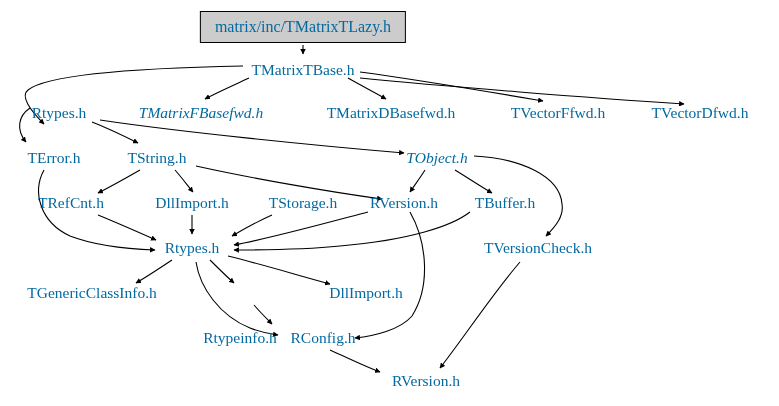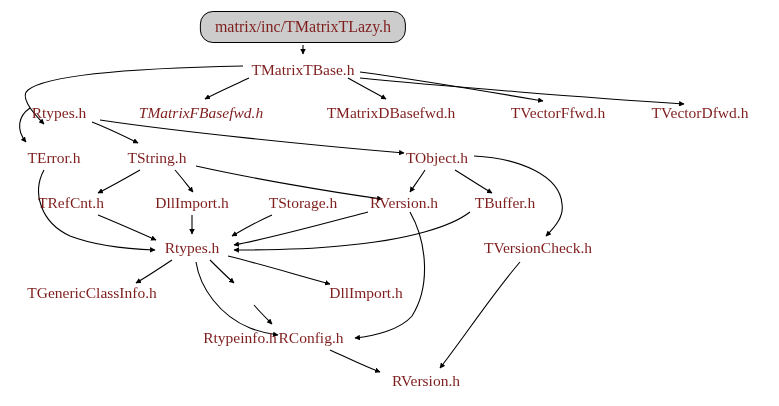--- a/index.html
+++ b/index.html
@@ -21,23 +21,22 @@
     top: 0;
     width: 779px;
     height: 406px;
   }
   .node {
     position: absolute;
     transform: translate(-50%, -50%);
     white-space: nowrap;
     font-size: 15.5px;
     line-height: 1;
-    color: #7f1d1d;
+    color: #0369a1;
     text-align: left;
-    border-radius: 13px;
   }
   .node.root {
     background: #cccccc;
     border: 1px solid #000000;
     padding: 7px 14px;
     font-size: 16px;
   }
   .node.plain {
     padding: 2px 3px;
   }
@@ -89,28 +88,28 @@
   <div id="node-layer">
       <div class="node root" style="left: 303px; top: 27px; background: rgb(204, 204, 204);">matrix/inc/TMatrixTLazy.h</div>
       <div class="node plain" style="left: 303px; top: 70px;">TMatrixTBase.h</div>
       <div class="node plain" style="left: 59px; top: 113px;">Rtypes.h</div>
       <div class="node plain" style="left: 201px; top: 113px; font-style: italic;">TMatrixFBasefwd.h</div>
       <div class="node plain" style="left: 391px; top: 113px;">TMatrixDBasefwd.h</div>
       <div class="node plain" style="left: 558px; top: 113px;">TVectorFfwd.h</div>
       <div class="node plain" style="left: 700px; top: 113px;">TVectorDfwd.h</div>
       <div class="node plain" style="left: 54px; top: 158px;">TError.h</div>
       <div class="node plain" style="left: 157px; top: 158px;">TString.h</div>
-      <div class="node plain" style="left: 437px; top: 158px;">TObject.h</div>
+      <div class="node plain" style="left: 437px; top: 158px; font-style: italic;">TObject.h</div>
       <div class="node plain" style="left: 71px; top: 203px;">TRefCnt.h</div>
       <div class="node plain" style="left: 192px; top: 203px;">DllImport.h</div>
       <div class="node plain" style="left: 303px; top: 203px;">TStorage.h</div>
       <div class="node plain" style="left: 404px; top: 203px;">RVersion.h</div>
       <div class="node plain" style="left: 505px; top: 203px;">TBuffer.h</div>
       <div class="node plain" style="left: 192px; top: 248px;">Rtypes.h</div>
       <div class="node plain" style="left: 538px; top: 248px;">TVersionCheck.h</div>
       <div class="node plain" style="left: 92px; top: 293px;">TGenericClassInfo.h</div>
       <div class="node plain" style="left: 240px; top: 293px; margin-top: 45px;">Rtypeinfo.h</div>
       <div class="node plain" style="left: 366px; top: 293px;">DllImport.h</div>
-      <div class="node plain" style="left: 311px; top: 338px;">RConfig.h</div>
+      <div class="node plain" style="left: 323px; top: 338px;">RConfig.h</div>
       <div class="node plain" style="left: 426px; top: 381px;">RVersion.h</div>
     </div>
 
 </div>
 
 </body></html>

